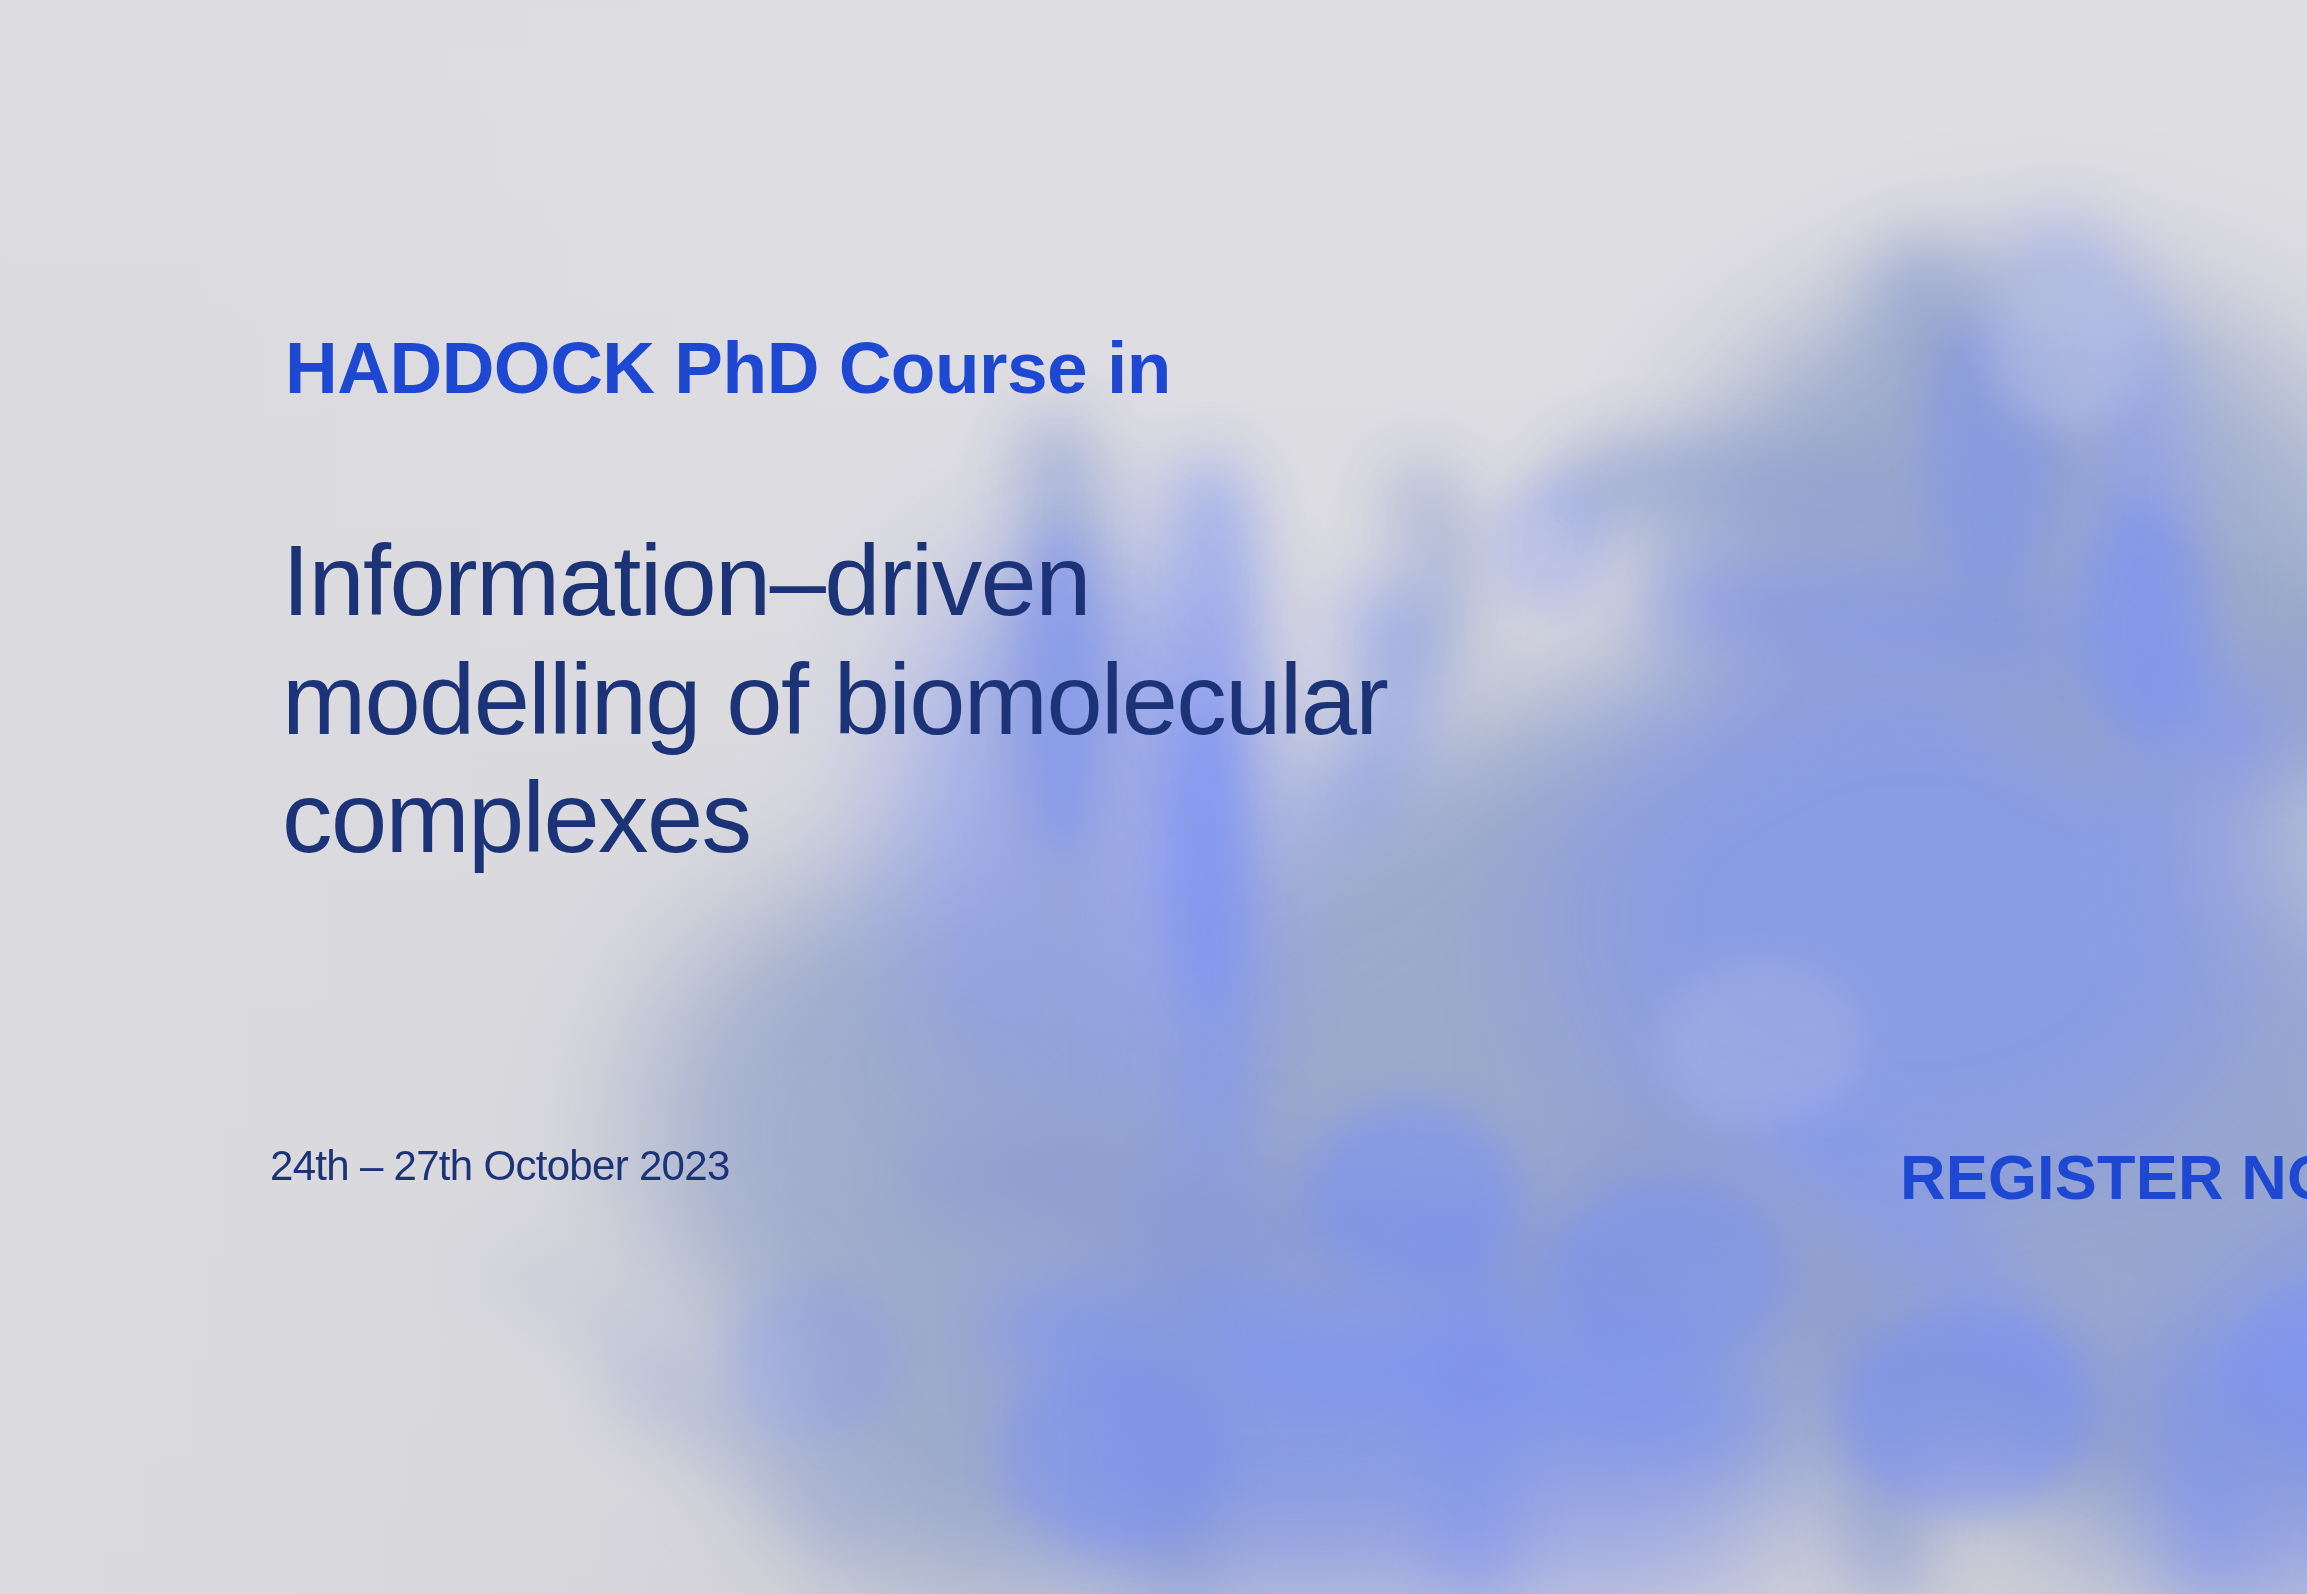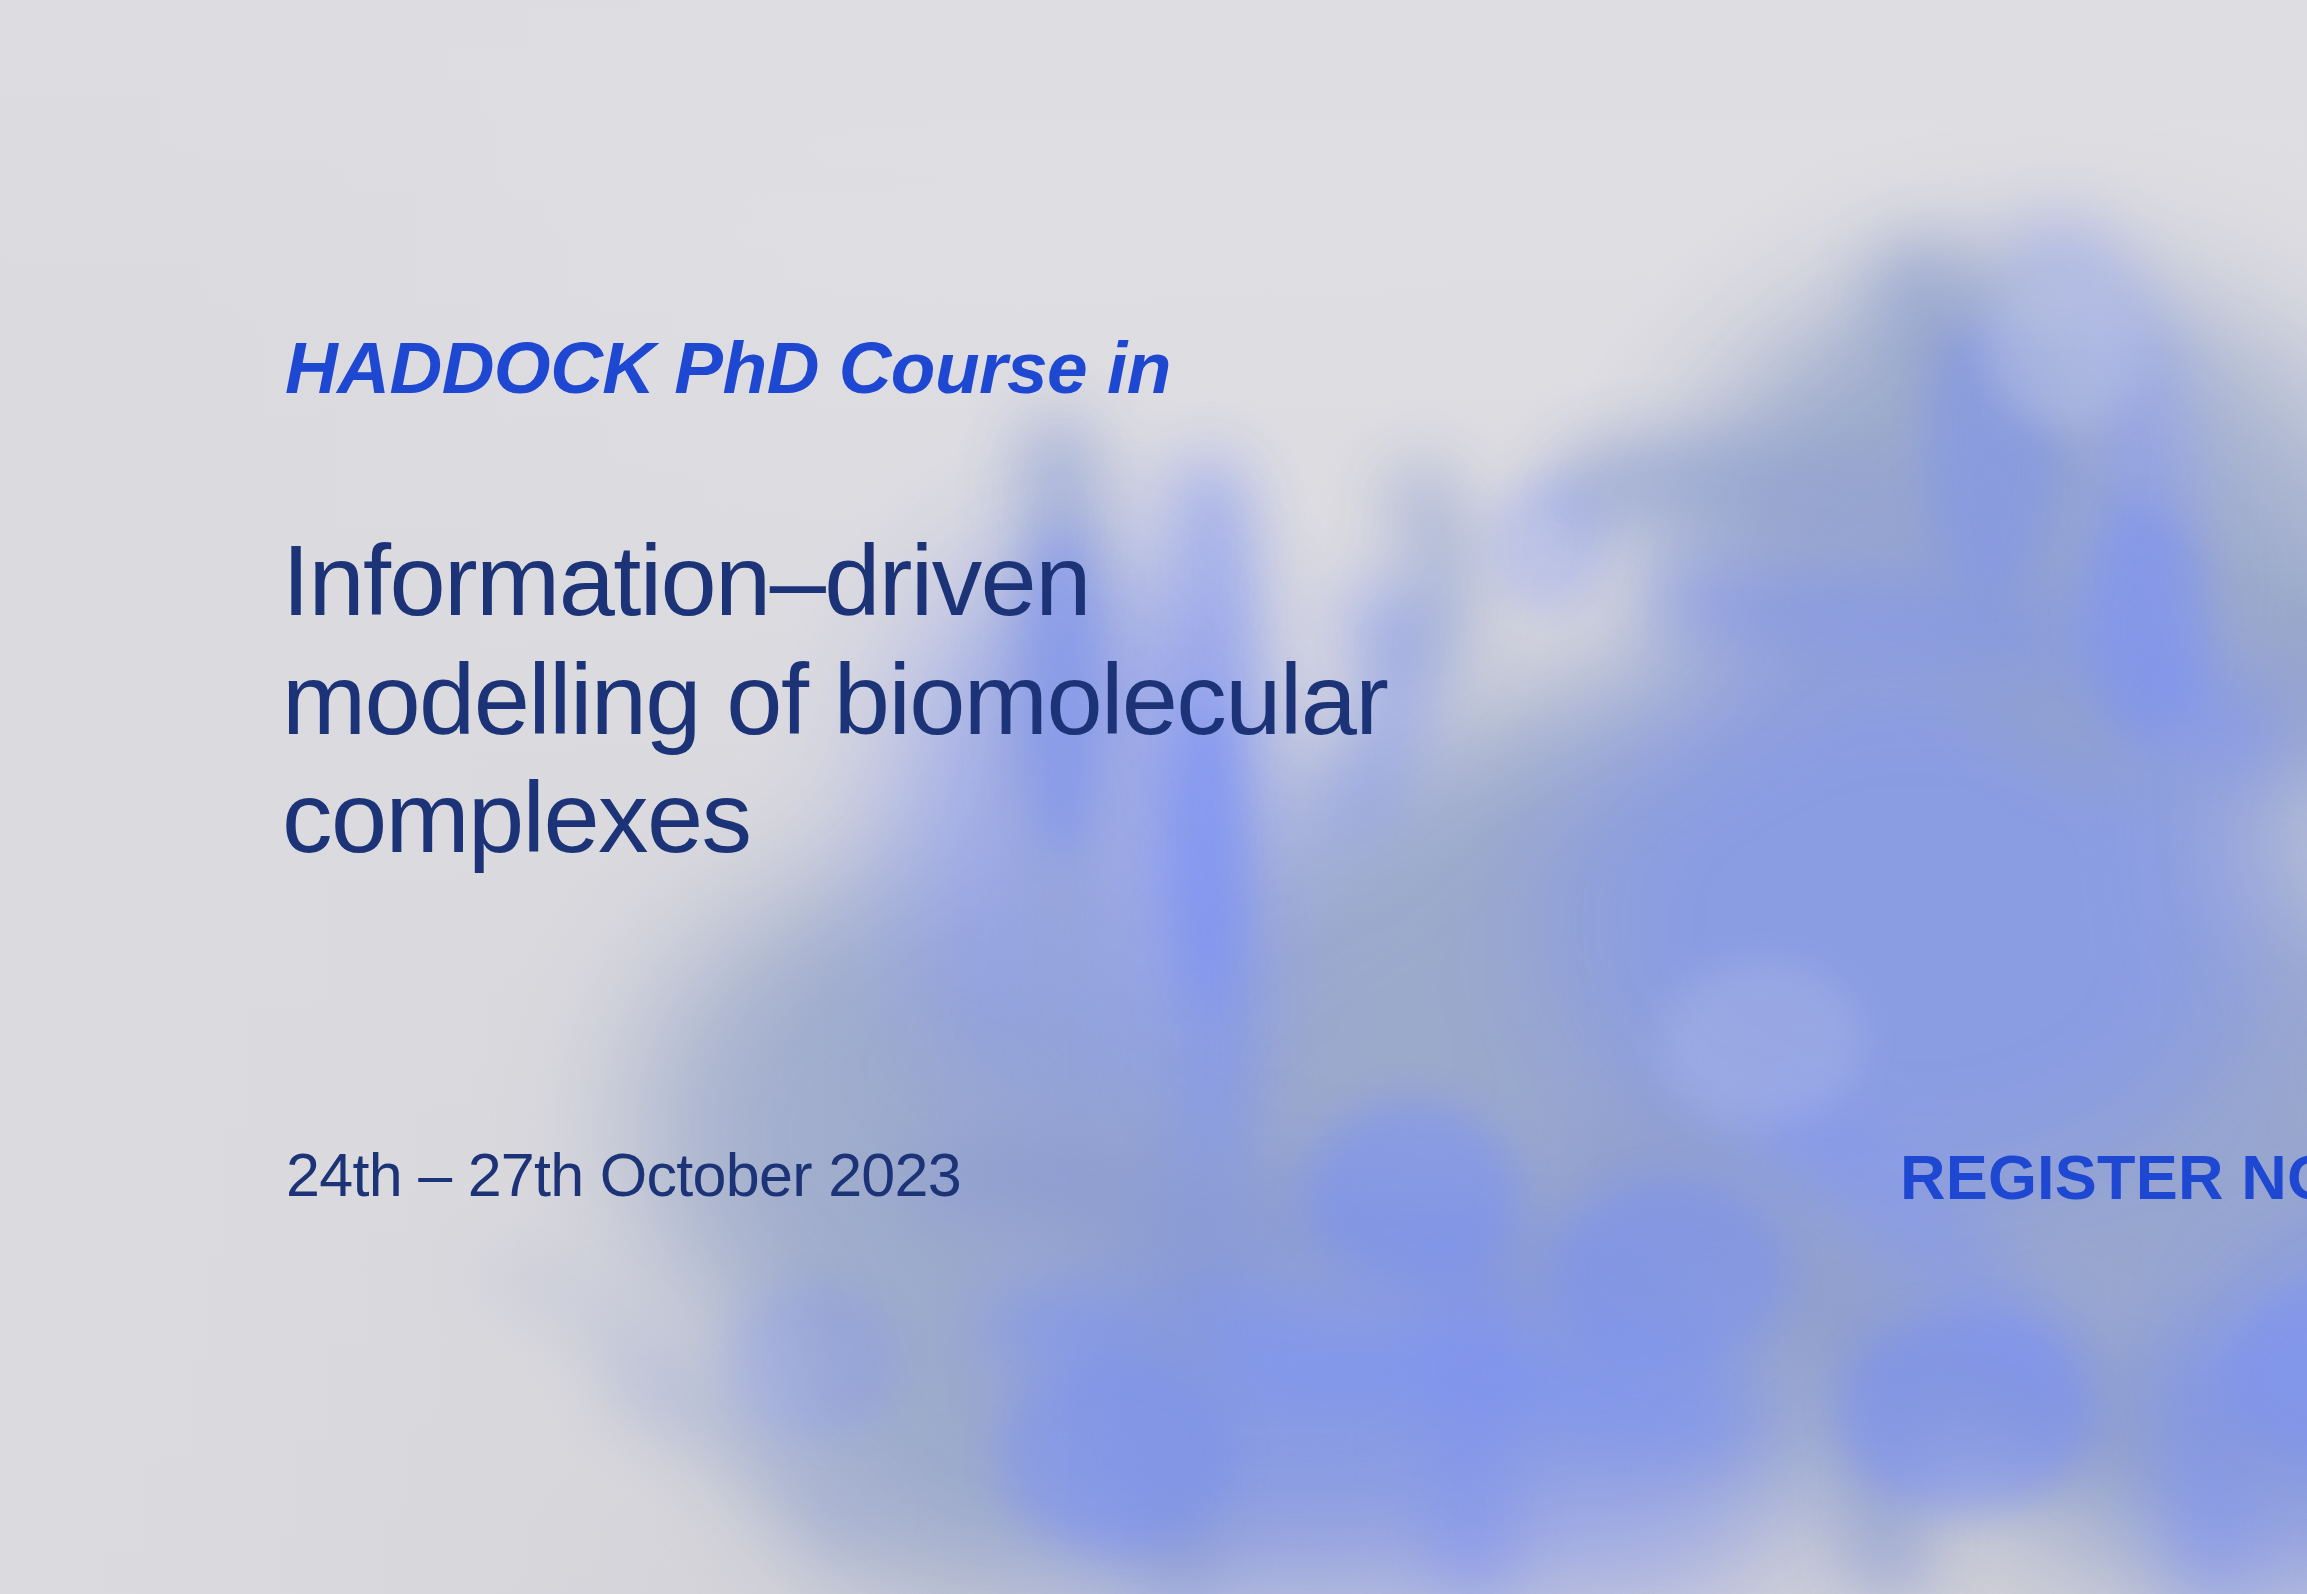--- a/index.html
+++ b/index.html
@@ -121,41 +121,40 @@
   .eyebrow {
     position: absolute;
     left: 285px;
     top: 331px;
     font-size: 73px;
     font-weight: 600;
     line-height: 1.0;
     letter-spacing: -0.5px;
     color: #1f48d2;
     white-space: nowrap;
-    font-style: italic;
   }
 
   .headline {
     position: absolute;
     left: 282px;
     top: 521px;
     color: #1c3477;
     font-size: 101px;
     font-weight: 400;
     line-height: 1.175;
     letter-spacing: -1.6px;
     white-space: nowrap;
   }
   .headline .hl-line { display: block; }
 
   .dates {
     position: absolute;
-    left: 286px;
+    left: 270px;
     top: 1145px;
-    font-size: 61px;
+    font-size: 42px;
     font-weight: 400;
     line-height: 1.0;
     letter-spacing: -0.7px;
     color: #1c3477;
     white-space: nowrap;
     text-align: center;
   }
 
   .cta {
     position: absolute;

